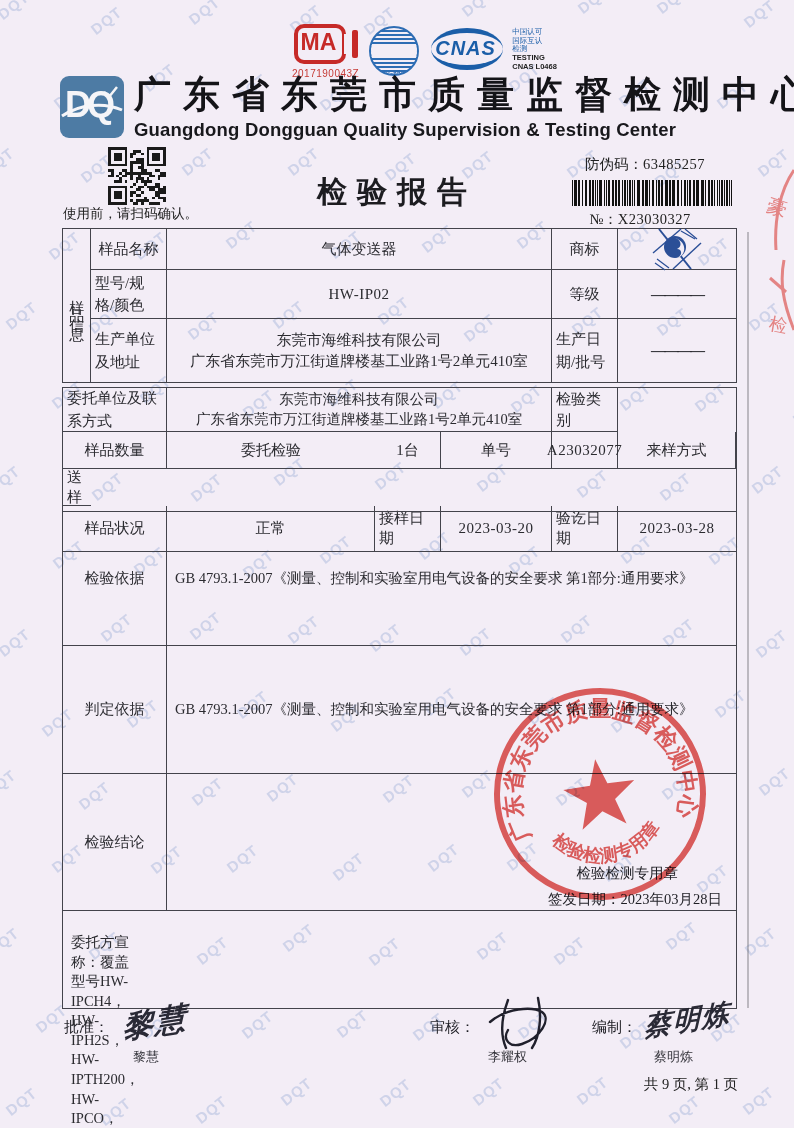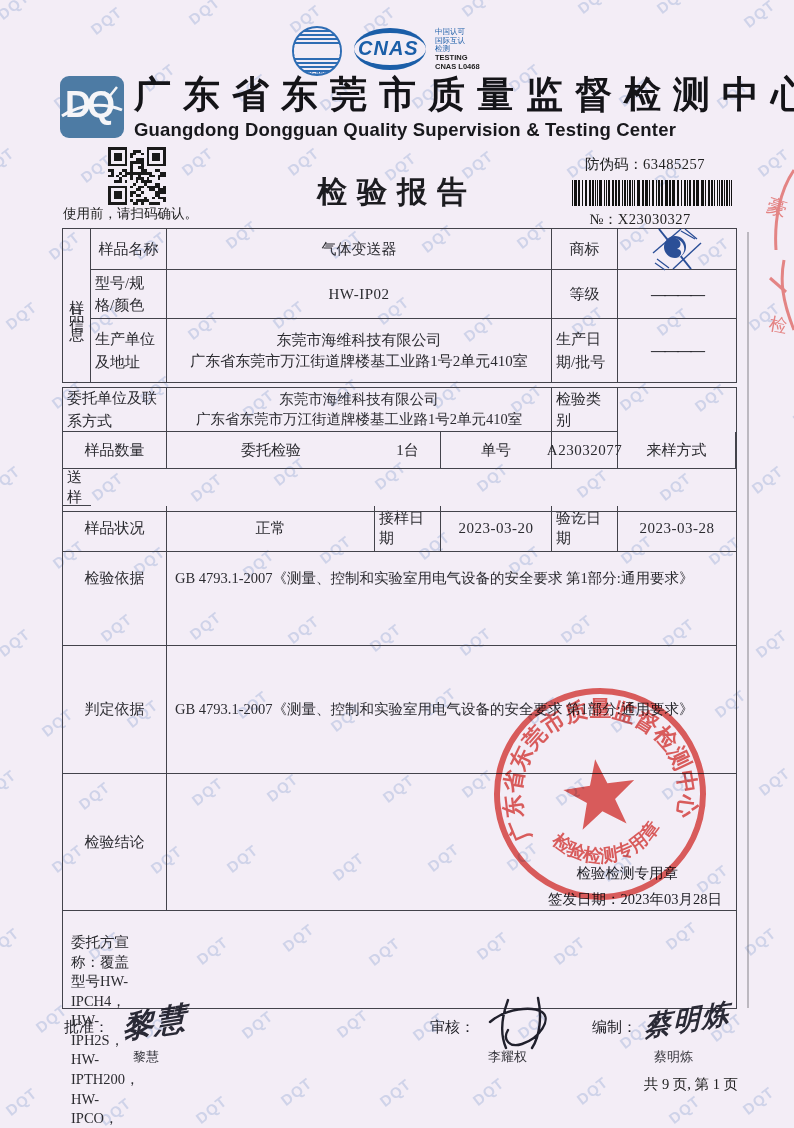--- a/index.html
+++ b/index.html
@@ -222,20 +222,29 @@
       <span class="wm" style="left: 279.25px; top: 1082.82px;">DQT</span>
       <span class="wm" style="left: 378.32px; top: 1083.83px;">DQT</span>
       <span class="wm" style="left: 470.715px; top: 1082.77px;">DQT</span>
       <span class="wm" style="left: 574.826px; top: 1082.27px;">DQT</span>
       <span class="wm" style="left: 667.083px; top: 1100.53px;">DQT</span>
       <span class="wm" style="left: 741.142px; top: 1091.64px;">DQT</span>
     </div>
   <div class="edge-line"></div>
 
   <div class="cert-row layer">
+    <div class="cma">
+      <div class="cma-mark">
+        <div class="cma-box"></div>
+          <div class="cma-gap"></div>
+          <div class="cma-bar"></div>
+        <div class="cma-ma">MA</div>
+      </div>
+      <div class="cma-num">2017190043Z</div>
+    </div>
     <div class="ilac">
       <div class="ilac-band">
           <span>ilac-MRA</span>
         </div>
     </div>
     <div class="cnas">
       <div class="cnas-mark">
         <div class="cnas-swooshT"></div>
           <div class="cnas-swooshB"></div>
         <div class="cnas-txt">CNAS</div>

